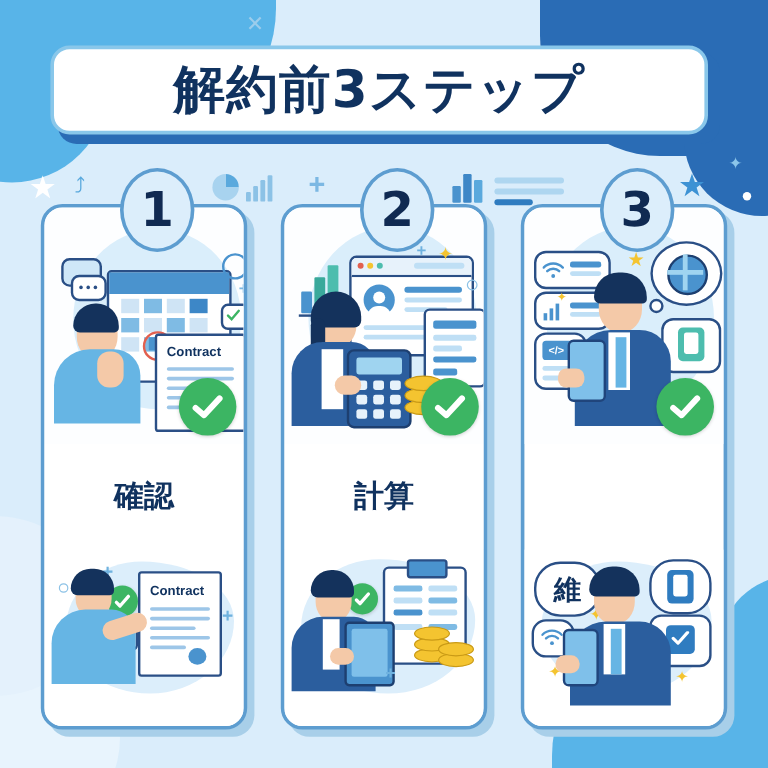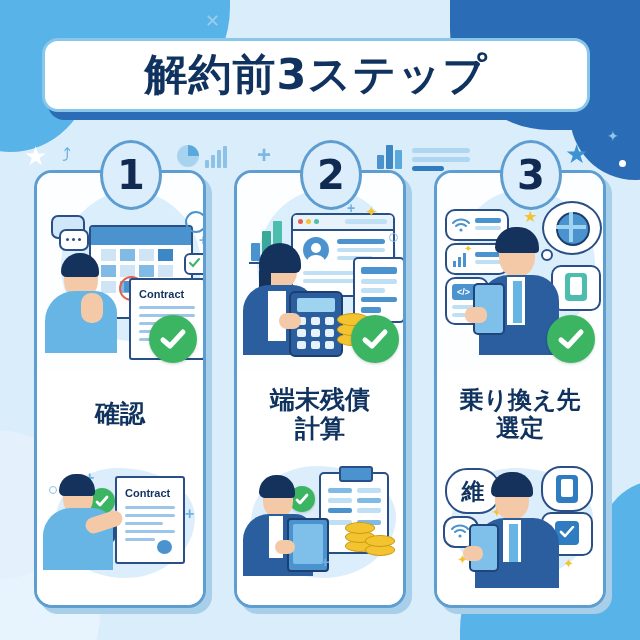--- a/index.html
+++ b/index.html
@@ -277,21 +277,20 @@
       <div class="coin" style="left:122px;top:166px;width:30px;height:11px;"></div>
       <div class="coin" style="left:122px;top:156px;width:30px;height:11px;"></div>
       <div class="chk" style="left:114px;top:142px;width:48px;height:48px;">
         <svg width="30" height="24" viewBox="0 0 30 24">
             <path d="M5 13 L12 19 L25 5" stroke="#ffffff" stroke-width="5" fill="none" stroke-linecap="round" stroke-linejoin="round"></path>
           </svg>
       </div>
     </div>
 
     <div class="card-label">
-      <div class="ln">端末残債</div>
       <div class="ln">計算</div>
     </div>
 
     <div class="card-bot">
       <div class="ill-blob" style="left:14px;top:8px;width:145px;height:112px;"></div>
 
       <div style="position:absolute;left:82px;top:14px;width:66px;height:78px;background:#fff;border:2px solid #2a4f86;border-radius:5px;">
         <div style="position:absolute;left:18px;top:-8px;width:30px;height:12px;background:#4a93ce;border:2px solid #2a4f86;border-radius:3px;"></div>
         <div style="position:absolute;left:7px;top:14px;width:24px;height:5px;background:#7fbbe4;border-radius:2px;"></div>
         <div style="position:absolute;left:36px;top:14px;width:24px;height:5px;background:#bfdff5;border-radius:2px;"></div>
@@ -384,24 +383,20 @@
 
       <div class="phone" style="left:36px;top:110px;width:28px;height:48px;"></div>
       <div style="position:absolute;left:28px;top:134px;width:22px;height:16px;background:#f4c9a8;border-radius:7px;"></div>
       <div class="chk" style="left:110px;top:142px;width:48px;height:48px;">
         <svg width="30" height="24" viewBox="0 0 30 24">
             <path d="M5 13 L12 19 L25 5" stroke="#ffffff" stroke-width="5" fill="none" stroke-linecap="round" stroke-linejoin="round"></path>
           </svg>
       </div>
     </div>
 
-    <div class="card-label">
-      <div class="ln" style="font-size:24px;">乗り換え先</div>
-      <div class="ln" style="font-size:24px;">選定</div>
-    </div>
 
     <div class="card-bot">
       <div class="ill-blob" style="left:14px;top:10px;width:142px;height:110px;"></div>
 
       <div style="position:absolute;left:8px;top:10px;width:52px;height:42px;background:#fff;border:2px solid #2a4f86;border-radius:22px;display:flex;align-items:center;justify-content:center;">
         <span style="font-size:23px;font-weight:bold;color:#10325f;font-family:'DejaVu Sans','Liberation Sans',sans-serif;">維</span>
       </div>
 
       <div style="position:absolute;left:6px;top:58px;width:32px;height:28px;background:#fff;border:2px solid #2a4f86;border-radius:12px;">
         <svg width="18" height="14" viewBox="0 0 18 14" style="position:absolute;left:6px;top:6px;">

